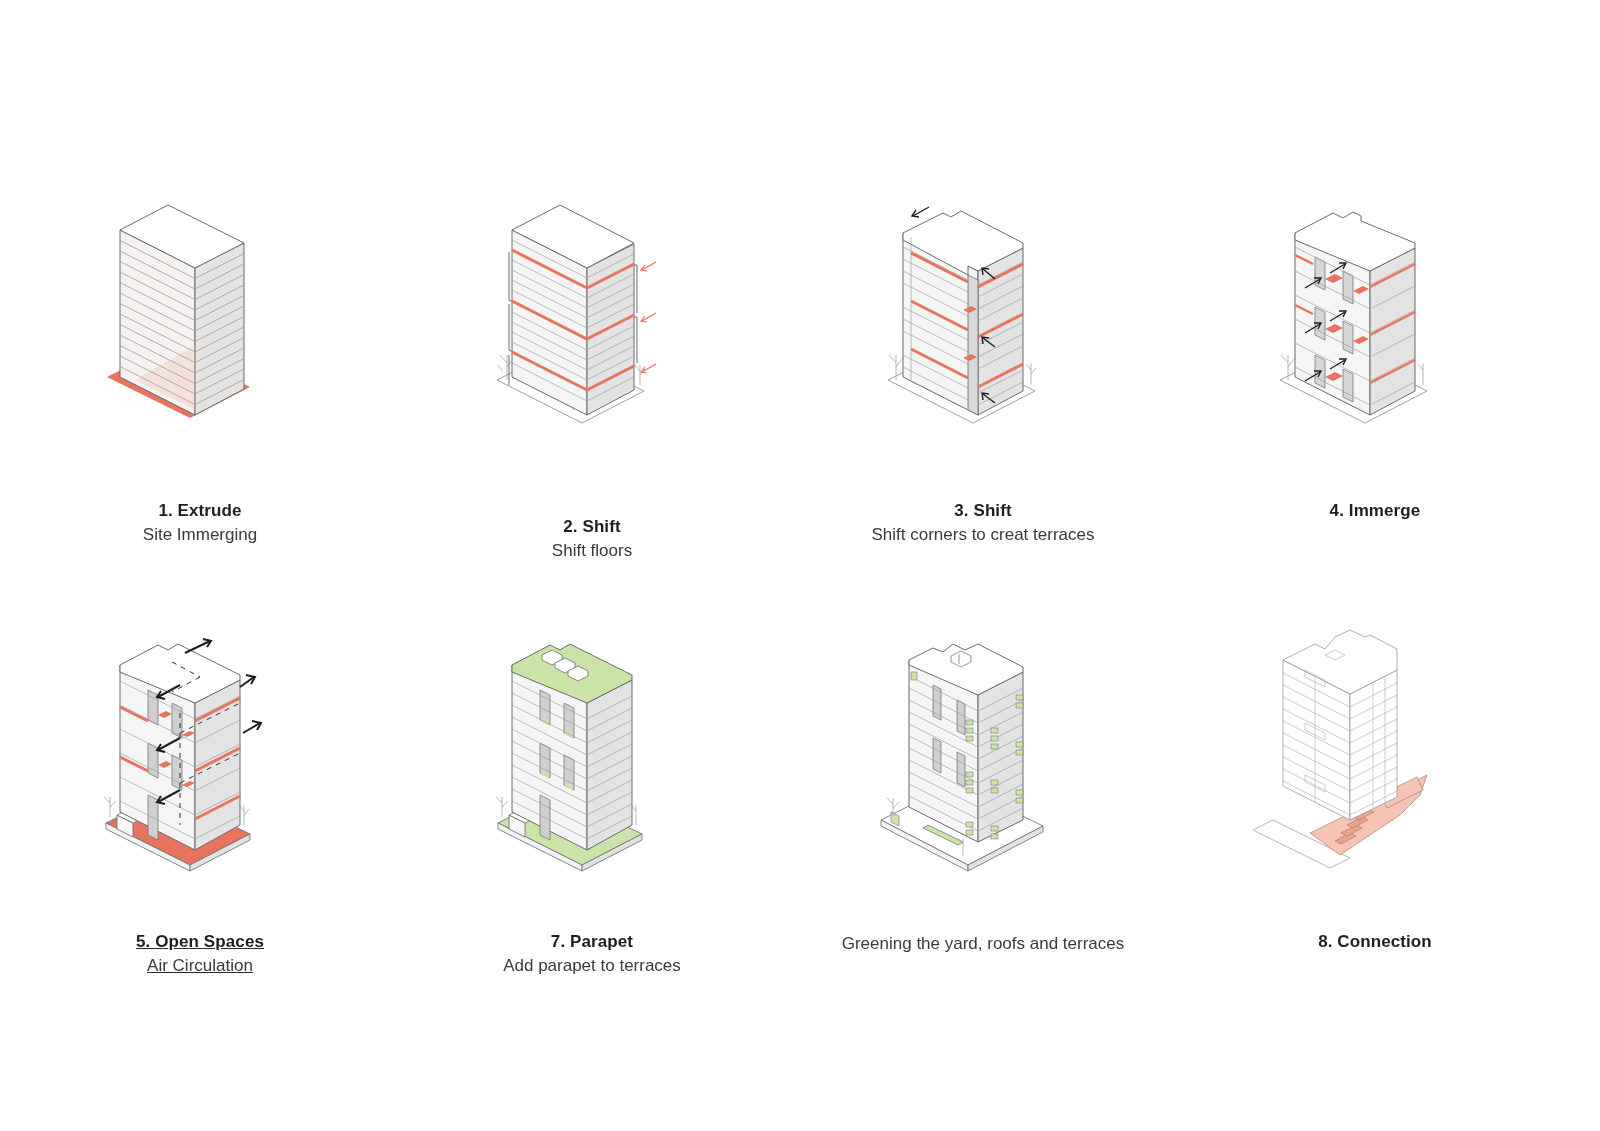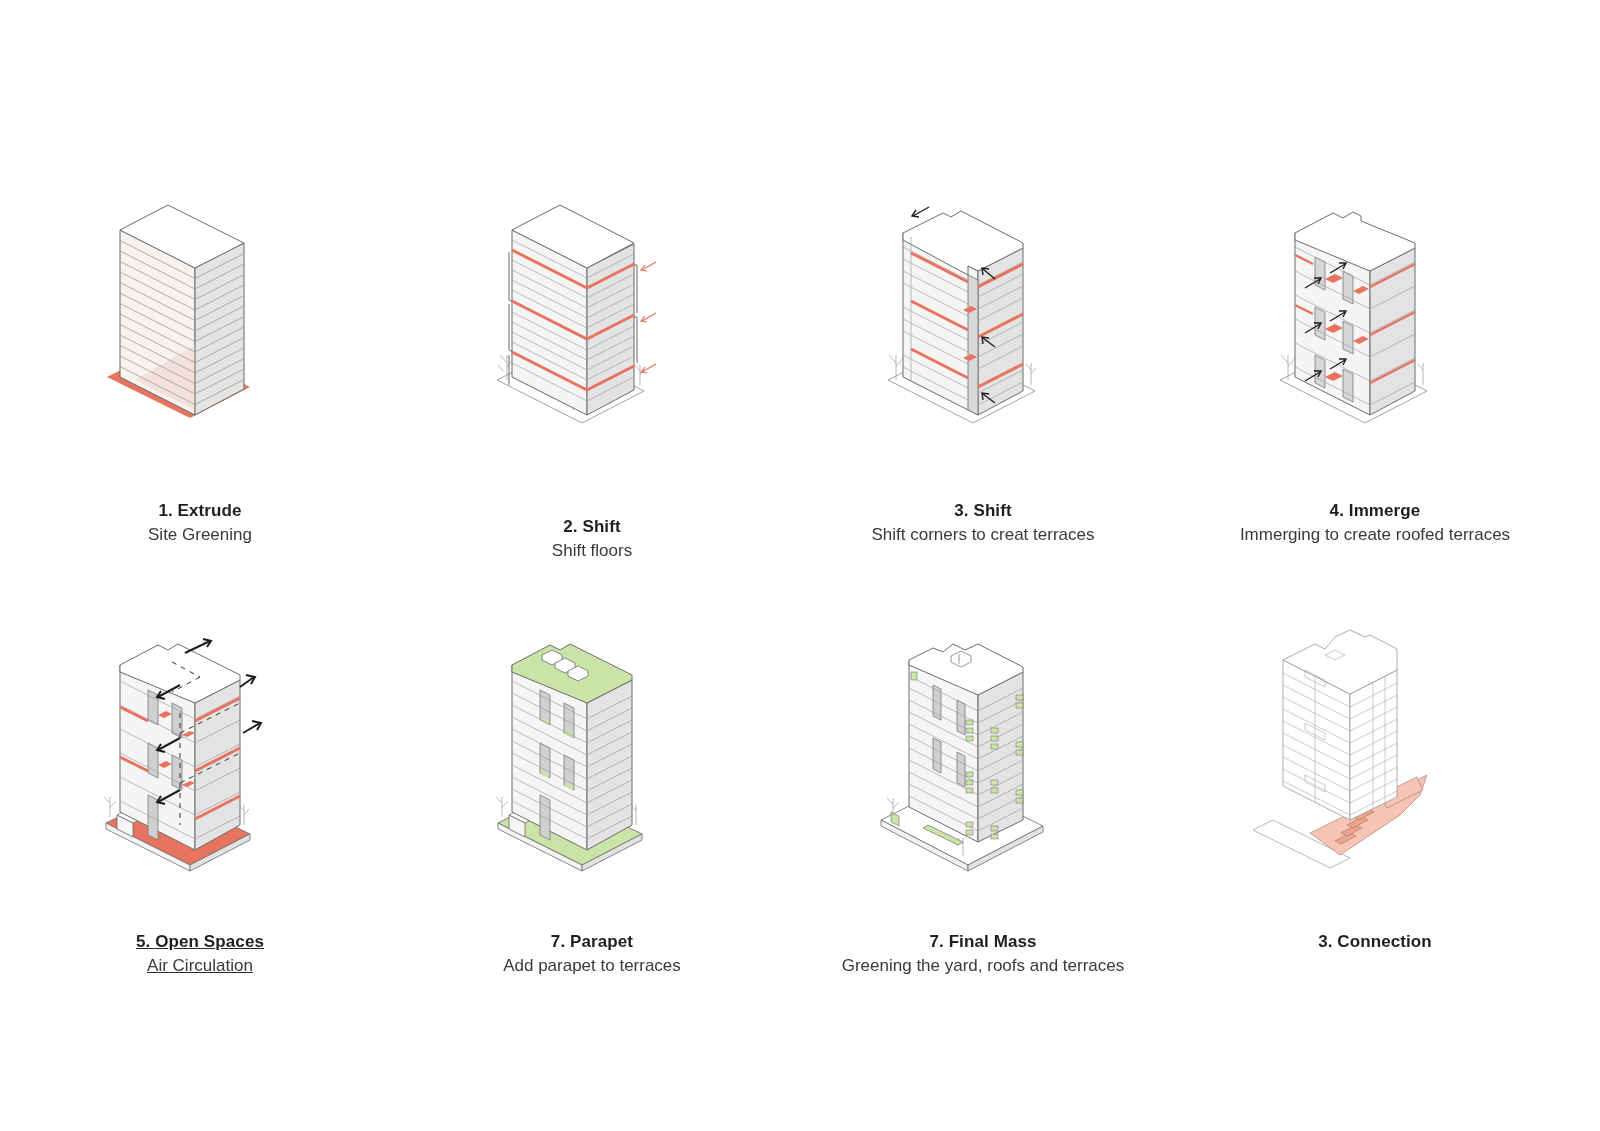--- a/index.html
+++ b/index.html
@@ -86,21 +86,21 @@
           <line x1="195" y1="188.5" x2="244" y2="163.5"></line>
         <line x1="120" y1="161" x2="195" y2="199"></line>
           <line x1="195" y1="199" x2="244" y2="174"></line>
         <line x1="120" y1="171.5" x2="195" y2="209.5"></line>
           <line x1="195" y1="209.5" x2="244" y2="184.5"></line>
       </g>
     </svg>
   </div>
   <div class="caption" style="top:500px;">
     <div class="title">1. Extrude</div>
-    <div class="subtitle">Site Greening</div>
+    <div class="subtitle">Site Immerging</div>
   </div>
 </div>
 
 <div class="cell" style="left:392px; top:0;">
   <div class="drawing" style="top:195px;">
     <svg width="400" height="240" viewBox="0 0 400 240">
 
       <polygon points="105,185 190,228 252,196 167,154" fill="none" stroke="#888" stroke-width="0.8"></polygon>
 
       <g stroke="#999" stroke-width="0.7" fill="none">
@@ -306,21 +306,20 @@
           <polyline points="164,116 171,116 168,122"></polyline>
         <line x1="130" y1="186" x2="145" y2="177"></line>
           <polyline points="139,176 146,176 143,182"></polyline>
         <line x1="155" y1="174" x2="170" y2="165"></line>
           <polyline points="164,164 171,164 168,170"></polyline>
       </g>
     </svg>
   </div>
   <div class="caption" style="top:500px;">
     <div class="title">4. Immerge</div>
-    <div class="subtitle">Immerging to create roofed terraces</div>
   </div>
 </div>
 
 <div class="cell" style="left:0; top:0;">
   <div class="drawing" style="top:625px;">
     <svg width="400" height="260" viewBox="0 0 400 260">
 
       <polygon points="106,198 190,240 250,209 166,168" fill="#E8735E" stroke="#6b6b6b" stroke-width="0.8"></polygon>
       <polygon points="106,198 190,240 190,246 106,204" fill="#f3f3f3" stroke="#6b6b6b" stroke-width="0.8"></polygon>
       <polygon points="190,240 250,209 250,215 190,246" fill="#e2e2e2" stroke="#6b6b6b" stroke-width="0.8"></polygon>
@@ -550,21 +549,20 @@
         <rect x="233" y="65" width="7" height="5"></rect>
           <rect x="233" y="73" width="7" height="5"></rect>
         <rect x="233" y="112" width="7" height="5"></rect>
           <rect x="233" y="120" width="7" height="5"></rect>
         <rect x="233" y="160" width="7" height="5"></rect>
           <rect x="233" y="168" width="7" height="5"></rect>
       </g>
     </svg>
   </div>
   <div class="caption" style="top:931px;">
-    <div class="title">7. Final Mass</div>
     <div class="subtitle">Greening the yard, roofs and terraces</div>
   </div>
 </div>
 
 <div class="cell" style="left:1175px; top:0;">
   <div class="drawing" style="top:615px;">
     <svg width="400" height="270" viewBox="0 0 400 270">
 
       <polygon points="78,215 98,205 175,243 155,253" fill="#ffffff" stroke="#9a9a9a" stroke-width="0.7"></polygon>
 
@@ -608,15 +606,15 @@
         <line x1="198" y1="67" x2="198" y2="193"></line>
         <line x1="210" y1="61" x2="210" y2="187"></line>
         <polygon points="150,40 160,35 170,40 160,45"></polygon>
         <polygon points="130,55 150,65 150,72 130,62"></polygon>
         <polygon points="130,108 150,118 150,125 130,115"></polygon>
         <polygon points="130,160 150,170 150,177 130,167"></polygon>
       </g>
     </svg>
   </div>
   <div class="caption" style="top:931px;">
-    <div class="title">3. Connection</div>
+    <div class="title">8. Connection</div>
   </div>
 </div>
 
 </body></html>

